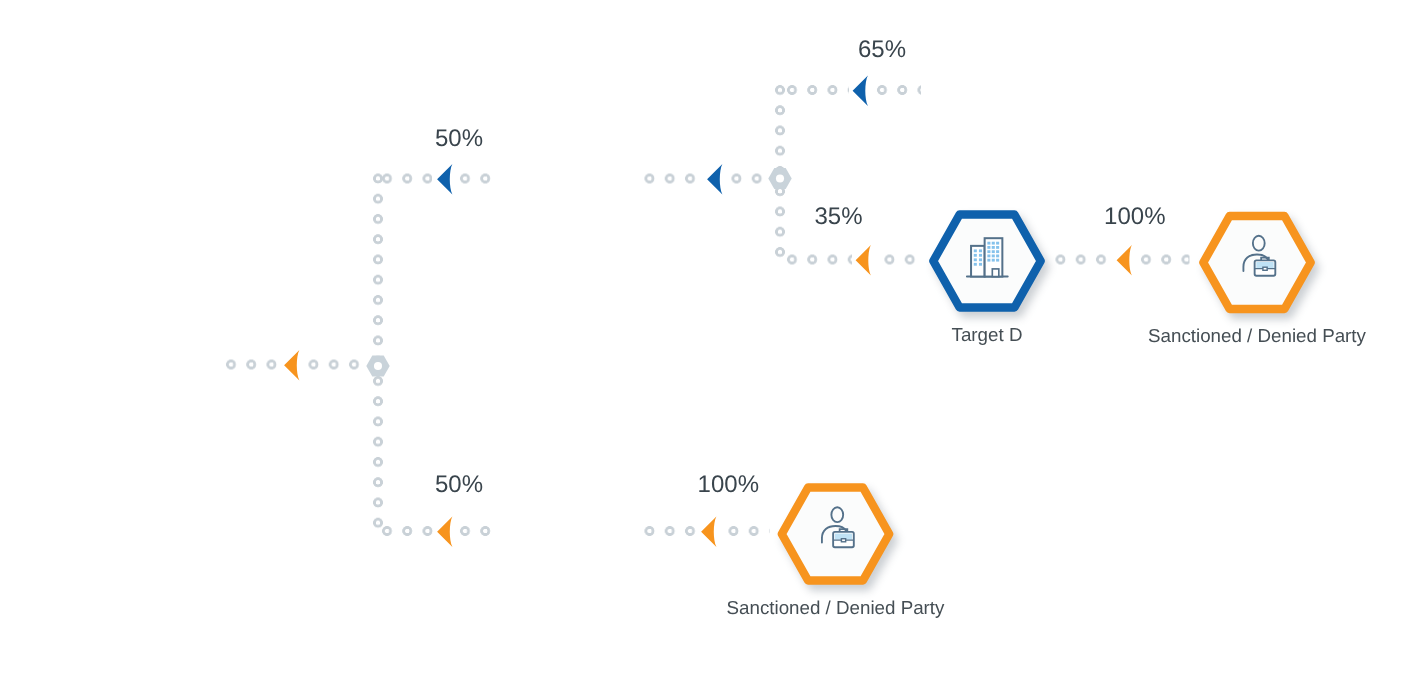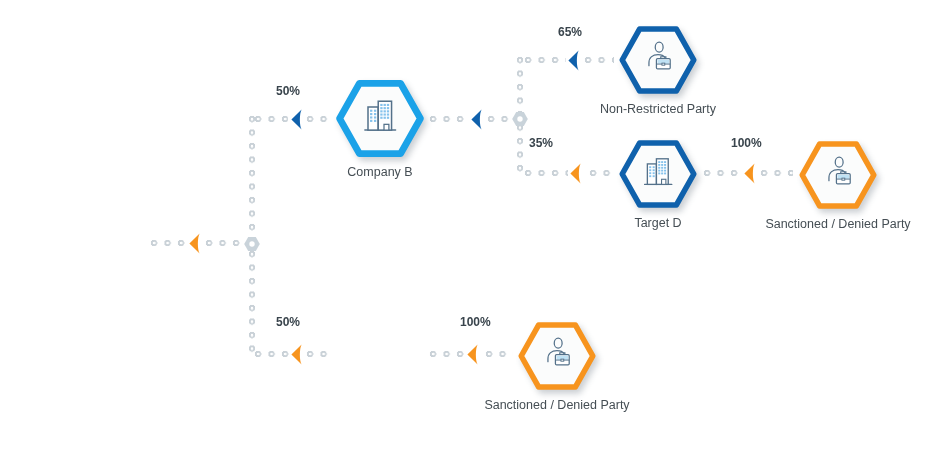--- a/index.html
+++ b/index.html
@@ -23,21 +23,21 @@
   .dots-h{position:absolute;height:8px;background-repeat:repeat-x;background-size:13.5px 8px;
     background-image:radial-gradient(circle at 4px 4px,#ffffff 0 1.3px,#c9d1d7 1.6px 3.1px,rgba(201,209,215,0) 3.5px);}
   .dots-v{position:absolute;width:8px;background-repeat:repeat-y;background-size:8px 13.5px;
     background-image:radial-gradient(circle at 4px 4px,#ffffff 0 1.3px,#c9d1d7 1.6px 3.1px,rgba(201,209,215,0) 3.5px);}
   
   .arr{position:absolute;width:11px;height:21px;overflow:visible;}
   .arr path{fill:currentColor;}
   .arr.blue{color:#0F61AC;}
   .arr.orange{color:#F7941E;}
   .junction{position:absolute;width:18px;height:16px;}
-  .pct{position:absolute;width:46px;text-align:left;font-size:12px;font-weight:bold;color:#39444C;}
+  .pct{position:absolute;width:46px;text-align:right;font-size:16px;font-weight:normal;color:#39444C;}
   .defs{position:absolute;width:0;height:0;}
 </style>
 </head>
 <body>
 
 <div class="scene">
 
   <svg class="defs" aria-hidden="true">
     <defs>
       <symbol id="sym-building" viewBox="0 0 48 48">
@@ -141,40 +141,22 @@
     </svg>
 
   <div class="pct" style="left:276px;top:84px">50%</div>
   <div class="pct" style="left:558px;top:25px">65%</div>
   <div class="pct" style="left:529px;top:136px">35%</div>
   <div class="pct" style="left:731px;top:136px">100%</div>
   <div class="pct" style="left:276px;top:315px">50%</div>
   <div class="pct" style="left:460px;top:315px">100%</div>
 
 
-  <div class="node" style="left:335px;top:79px;width:90px;height:79px">
-    <svg class="hex bright" viewBox="0 0 100 88">
-        <polygon points="27,5 73,5 95,44 73,83 27,83 5,44"></polygon>
-      </svg>
-    <svg class="icon" viewBox="0 0 48 48">
-        <use href="#sym-building"></use>
-      </svg>
-    <div class="nlabel">Company B</div>
-  </div>
 
 
-  <div class="node" style="left:618px;top:25px;width:80px;height:70px">
-    <svg class="hex medium" viewBox="0 0 100 88">
-        <polygon points="27,5 73,5 95,44 73,83 27,83 5,44"></polygon>
-      </svg>
-    <svg class="icon" viewBox="0 0 48 48">
-        <use href="#sym-person"></use>
-      </svg>
-    <div class="nlabel">Non-Restricted Party</div>
-  </div>
 
   <div class="node" style="left:618px;top:139px;width:80px;height:70px">
     <svg class="hex medium" viewBox="0 0 100 88">
         <polygon points="27,5 73,5 95,44 73,83 27,83 5,44"></polygon>
       </svg>
     <svg class="icon" viewBox="0 0 48 48">
         <use href="#sym-building"></use>
       </svg>
     <div class="nlabel">Target D</div>
   </div>

